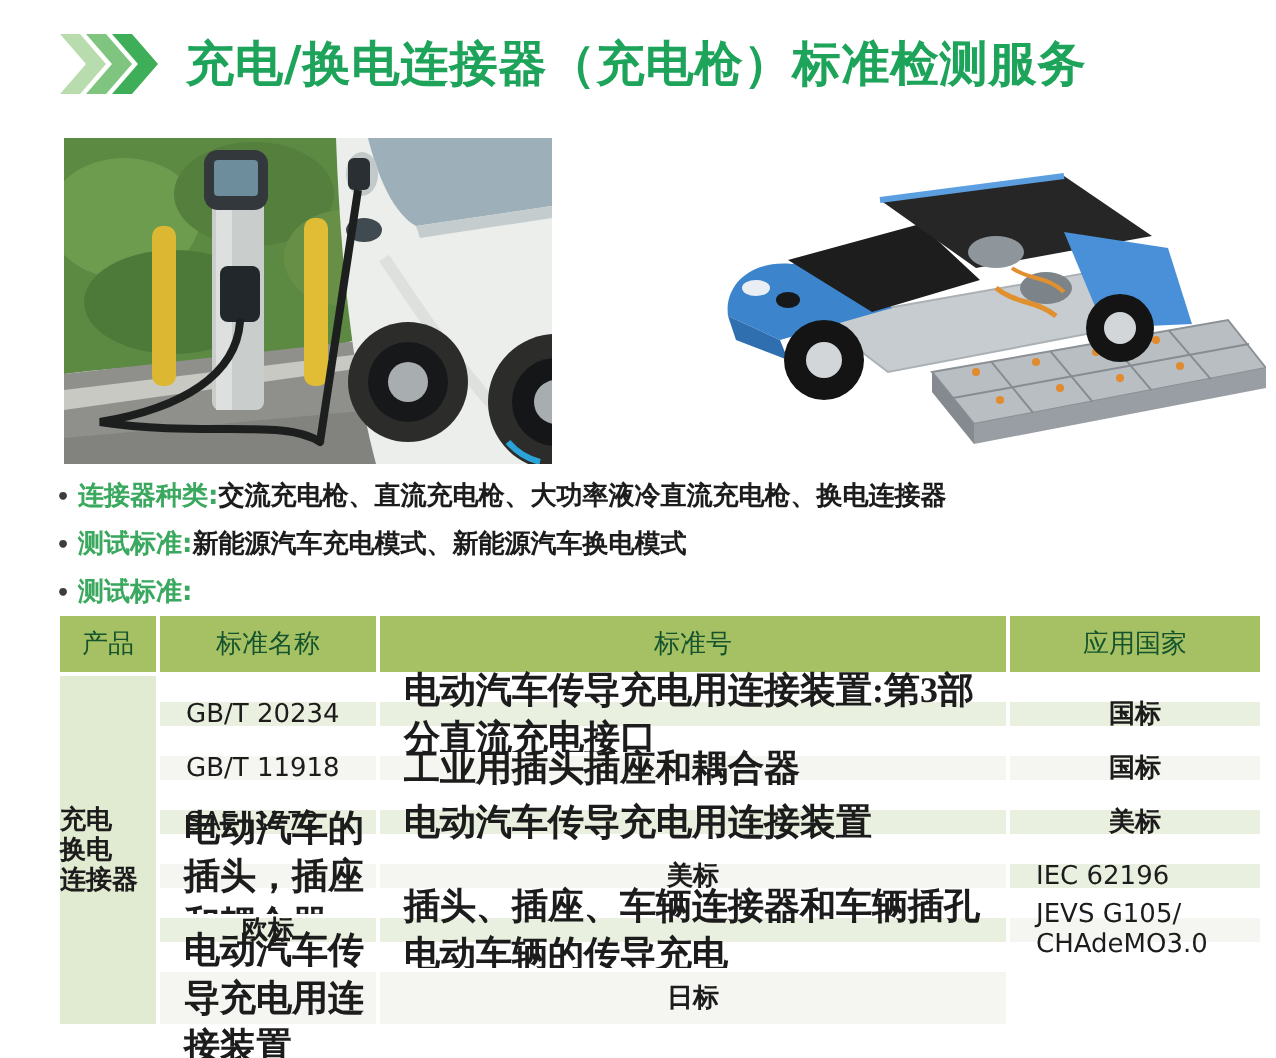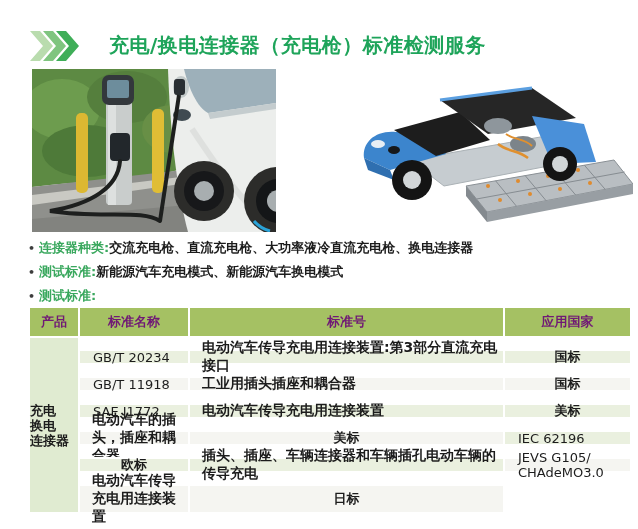--- a/index.html
+++ b/index.html
@@ -2,55 +2,55 @@
 <html style="--title-green: #1ea45a; --label-green: #3aa85e; --chevron-light: #b9dcae; --chevron-mid: #7fc57f; --chevron-dark: #3fae58; --table-header-bg: #a5c163; --table-row-odd: #eaf0df; --table-row-even: #f5f5f1; --table-product-bg: #e0ebd1; --text-dark: #1c1c1c;"><head>
 <meta charset="utf-8">
 <style>
   html,body{margin:0;padding:0;background:#fff;}
   .page{
     position:relative;width:638px;height:529px;background:#ffffff;overflow:hidden;
     font-family:"DejaVu Sans","Liberation Sans",sans-serif;color:var(--text-dark,#1c1c1c);
   }
   
   .page-header{position:absolute;left:30px;top:16px;display:flex;align-items:center;gap:13px;}
-  .page-title{margin:16px;font-size:20px;font-weight:bold;color:var(--title-green,#1ea45a);letter-spacing:0.5px;white-space:nowrap;}
+  .page-title{margin:0;font-size:24px;font-weight:bold;color:var(--title-green,#1ea45a);letter-spacing:0.5px;white-space:nowrap;}
   
   .photo-left{position:absolute;left:32px;top:69px;width:244px;height:163px;}
   .photo-right{position:absolute;left:348px;top:64px;width:285px;height:166px;}
   
   .bullets{position:absolute;left:28px;top:236px;}
   .bullet-line{display:flex;align-items:center;height:24px;font-size:13px;font-weight:bold;white-space:nowrap;}
   .bullet-marker{color:#3d3d3d;font-size:11px;margin-right:4px;line-height:1;}
   .bullet-label{color:var(--label-green,#3aa85e);}
   .bullet-text{color:var(--text-dark,#1c1c1c);}
   
   .std-table{
     position:absolute;left:30px;top:308px;width:600px;
     display:grid;
     grid-template-columns:48px 110px 315px 127px;
     grid-template-rows:28px 27px 27px 27px 27px 27px 41px;
     font-size:13px;
   }
   .std-table *{box-sizing:border-box;}
   .th{
-    background:var(--table-header-bg,#a5c163);color:#701a75;font-weight:bold;
+    background:var(--table-header-bg,#a5c163);color:#14532d;font-weight:normal;
     display:flex;align-items:center;justify-content:center;
   }
   .th + .th{border-left:2px solid #fff;}
   .cell{display:flex;align-items:center;border-top:2px solid #fff;}
   .col2,.col3,.col4{border-left:2px solid #fff;margin-top:13px;}
   .product-cell{
     grid-column:1;grid-row:2 / span 6;background:var(--table-product-bg,#e0ebd1);
     display:flex;flex-direction:column;align-items:flex-start;justify-content:center;
     font-weight:bold;line-height:15px;border-top:2px solid #fff;
   }
   .r-odd{background:var(--table-row-odd,#eaf0df);}
   .r-even{background:var(--table-row-even,#f5f5f1);}
   .c-no{padding-left:13px;white-space:pre-line;font-weight:500;line-height:15px;}
-  .c-name{padding-left:12px;font-weight:bold;font-size:14px;}
+  .c-name{padding-left:12px;font-weight:bold;font-size:18px;font-family:Liberation Serif, serif;}
   .c-country{justify-content:center;font-weight:bold;}
 </style>
 </head>
 <body>
 
 <div class="page">
 
   <div class="page-header">
     <svg width="50" height="32" viewBox="0 0 50 32" aria-hidden="true">
       <polygon points="0,1 10,1 23,16 10,31 0,31 13,16" fill="#b9dcae"></polygon>

